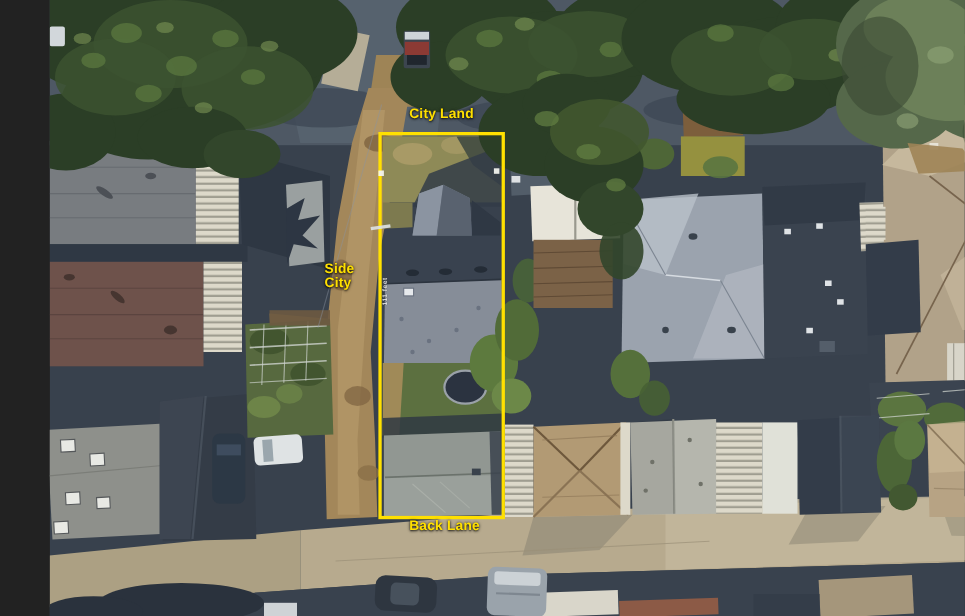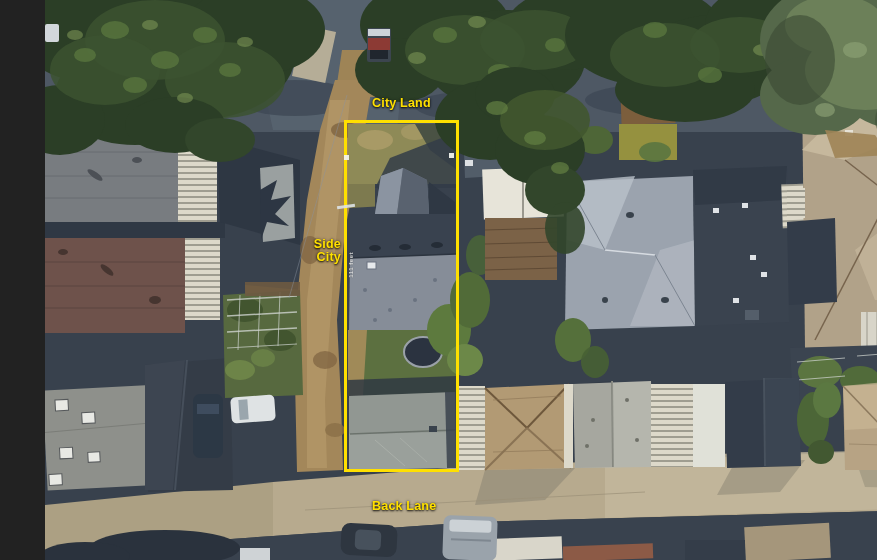--- a/index.html
+++ b/index.html
@@ -22,22 +22,22 @@
     position:absolute;left:299px;top:120px;width:109px;height:346px;
     border:3px solid var(--accent);
   }
   .annot{
     position:absolute;color:var(--accent);
     font-weight:bold;font-size:12.5px;line-height:13px;letter-spacing:.2px;
     text-shadow:0 1px 2px rgba(0,0,0,.85),0 0 3px rgba(0,0,0,.6);
     white-space:nowrap;
   }
   #lbl-city-land{left:327px;top:97px}
-  #lbl-side-lane{left:250px;top:238px;width:46px;text-align:right;white-space:normal}
-  #lbl-back-lane{left:327px;top:500px}
+  #lbl-side-lane{left:250px;top:238px;width:46px;text-align:left;white-space:normal}
+  #lbl-back-lane{left:327px;top:472px}
   .depth-marker{
     position:absolute;left:303px;top:252px;
     writing-mode:vertical-rl;transform:rotate(180deg);
     font-size:6px;font-weight:bold;color:#e9eaea;opacity:.85;
     text-shadow:0 0 1px #333;letter-spacing:.5px;
   }
   .ruler-dot{position:absolute;width:5px;height:5px;background:#f2f3ee;opacity:.95;}
   #dot-l{left:299px;top:155px}
   #dot-r{left:404px;top:153px}
   .fence-dash{position:absolute;left:292px;top:205px;width:18px;height:3px;background:#dde2e5;transform:rotate(-8deg);opacity:.9}

